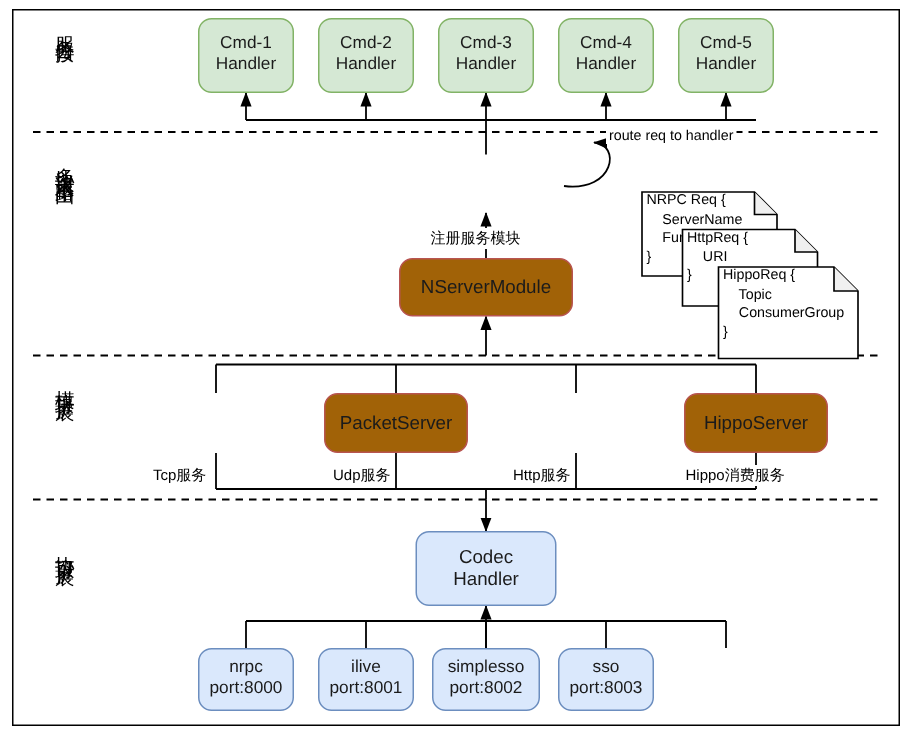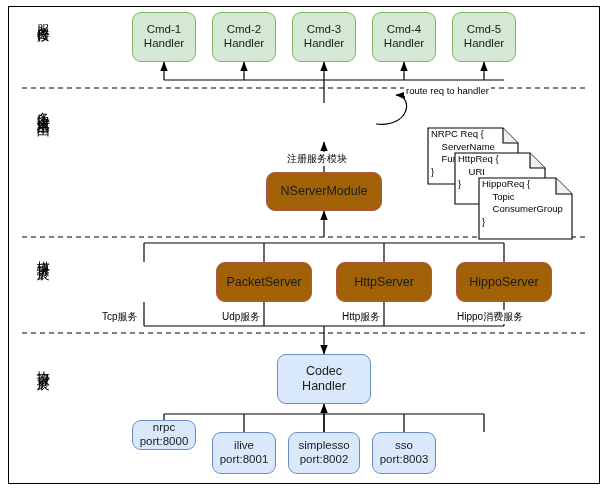--- a/index.html
+++ b/index.html
@@ -153,40 +153,37 @@
       <div class="txt">HippoReq {
     Topic
     ConsumerGroup
 }</div>
     </div>
   </div>
 
   <div class="node red" style="left:216px;top:262px;width:96px;height:40px;">
     <span>PacketServer</span>
   </div>
-  <div class="node red" style="left:336px;top:262px;width:96px;height:40px;">
-    <span>HttpServer</span>
-  </div>
   <div class="node red" style="left:456px;top:262px;width:96px;height:40px;">
     <span>HippoServer</span>
   </div>
 
   <div class="edgelabel cn" style="left:100px;top:310px;">Tcp服务</div>
   <div class="edgelabel cn" style="left:220px;top:310px;">Udp服务</div>
   <div class="edgelabel cn" style="left:340px;top:310px;">Http服务</div>
   <div class="edgelabel cn" style="left:455px;top:310px;">Hippo消费服务</div>
 
   <div class="node blue" style="left:277px;top:354px;width:94px;height:50px;font-size:12.5px;">
     <div>
         <div>Codec</div>
         <div>Handler</div>
       </div>
   </div>
 
-  <div class="node blue" style="left:132px;top:420px;width:64px;height:30px;">
+  <div class="node blue" style="left:132px;top:432px;width:64px;height:42px;">
     <div>
         <div>nrpc</div>
         <div>port:8000</div>
       </div>
   </div>
   <div class="node blue" style="left:212px;top:432px;width:64px;height:42px;">
     <div>
         <div>ilive</div>
         <div>port:8001</div>
       </div>

